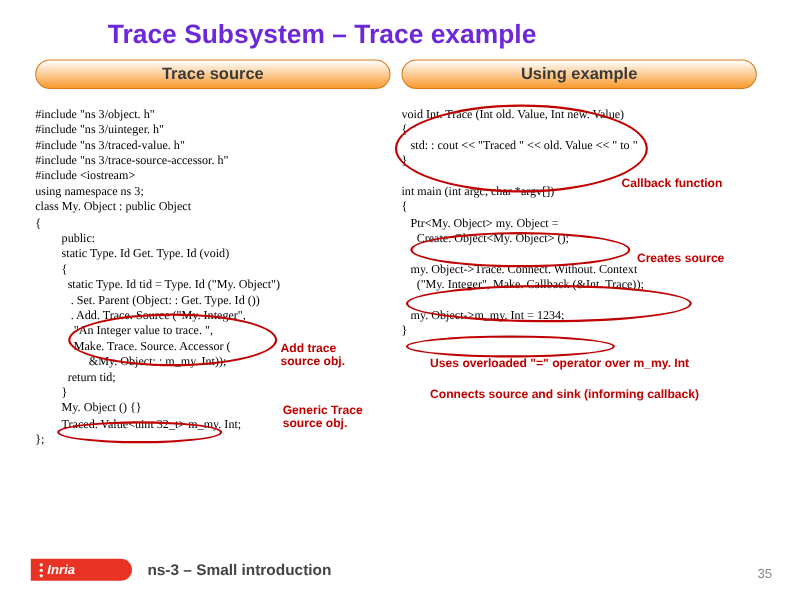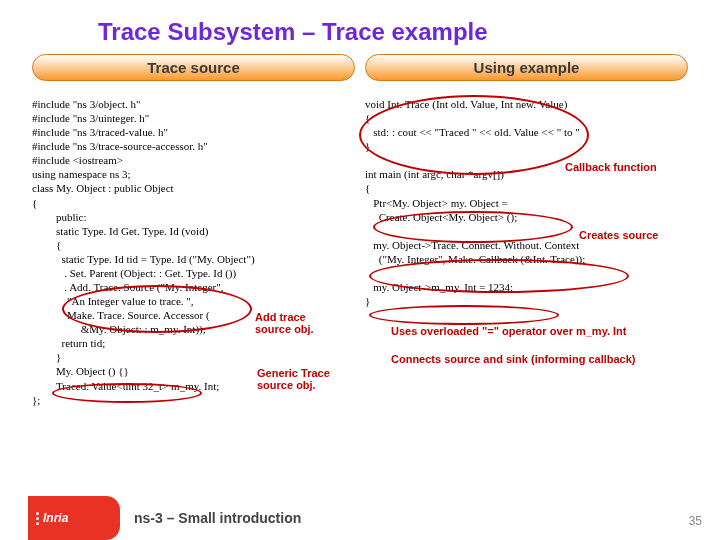--- a/index.html
+++ b/index.html
@@ -9,21 +9,21 @@
 .cols{display:flex;gap:10px;padding:0 4px;}
 .col{flex:1;}
 .tab{background:linear-gradient(#fff,#f89a2e);border:1px solid #d77815;border-radius:14px;padding:4px 0;text-align:center;font-size:15px;font-weight:600;color:#3a3a3a;margin-bottom:16px;}
 .code{font-family:"Times New Roman",serif;font-size:11px;line-height:1.28;color:#000;position:relative;}
 .code .ln{white-space:pre;}
 .i1{margin-left:24px;}
 .bold{font-weight:400;text-align:right;}
 .callout{position:absolute;color:#c00000;font-weight:700;font-family:"Segoe UI",Arial,sans-serif;font-size:11px;line-height:1.1;}
 .oval{position:absolute;border:2px solid #c00000;border-radius:50%;pointer-events:none;}
 .footer{position:absolute;bottom:0;left:0;right:0;height:44px;display:flex;align-items:center;}
-.logo{width:92px;height:44px;background:#e73224;border-radius:0 14px 14px 0;margin-left:28px;display:flex;align-items:center;padding-left:8px;}
+.logo{width:92px;height:20px;background:#e73224;border-radius:0 14px 14px 0;margin-left:28px;display:flex;align-items:center;padding-left:8px;}
 .logo-dots{display:flex;flex-direction:column;gap:2px;margin-right:4px;}
 .logo-dots span{width:3px;height:3px;background:#fff;border-radius:50%;}
 .logo-text{color:#fff;font-style:italic;font-size:12px;font-weight:600;}
 .footer-title{font-size:14px;font-weight:700;color:#444;margin-left:14px;}
 .pagenum{position:absolute;right:18px;bottom:12px;font-size:12px;color:#888;}
 </style>
 </head>
 <body>
 
 <div class="slide">

